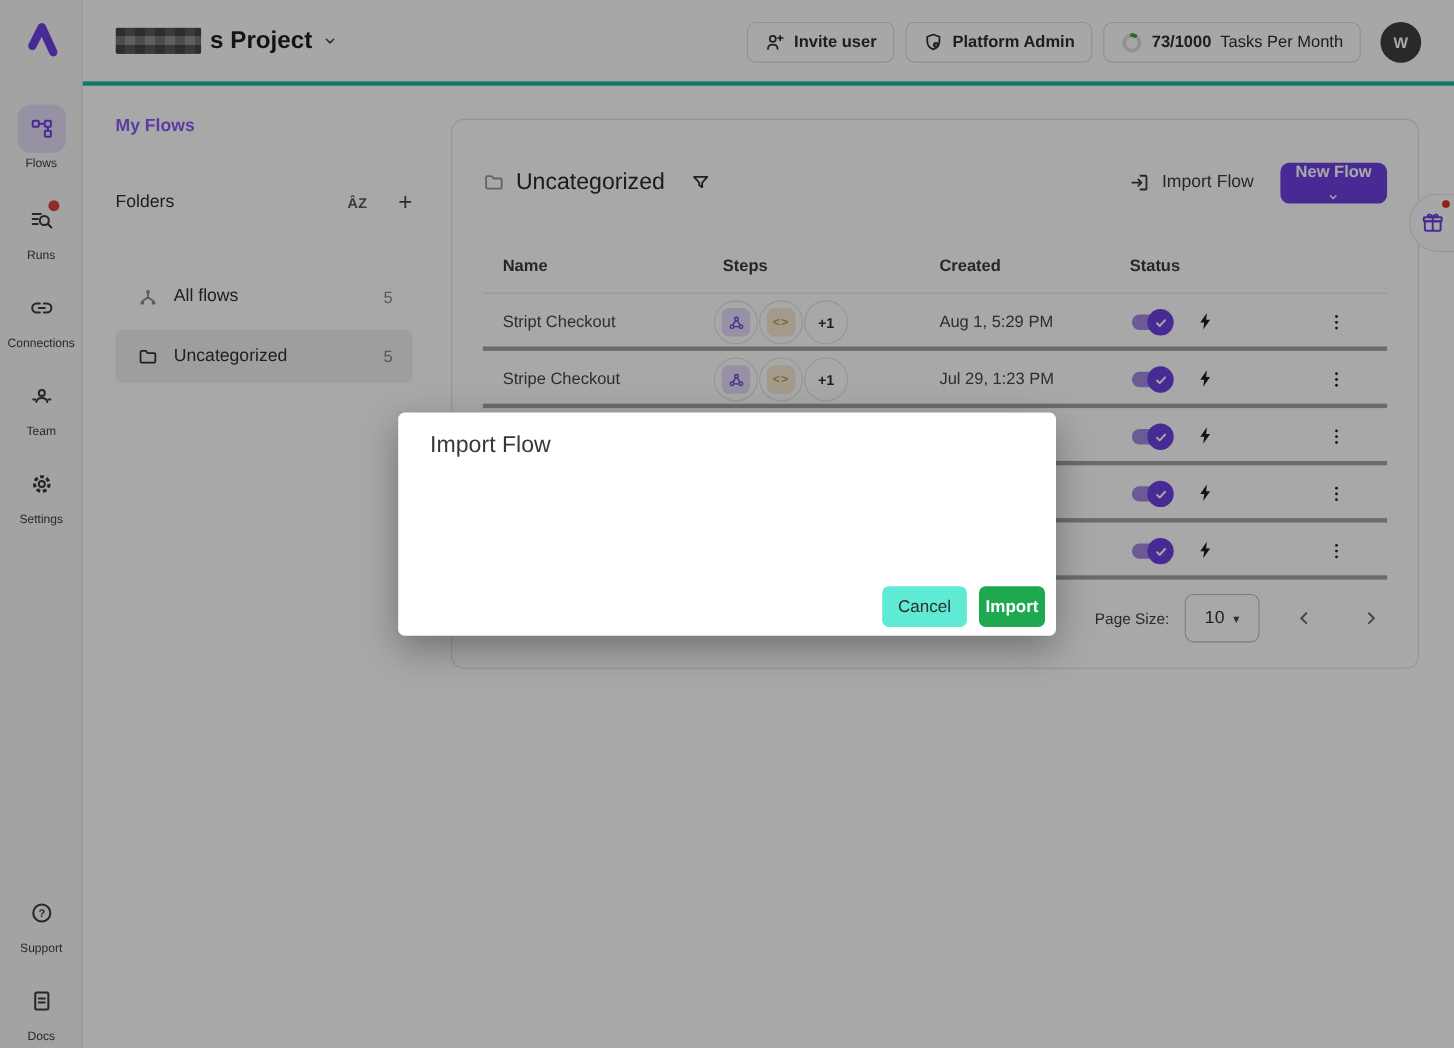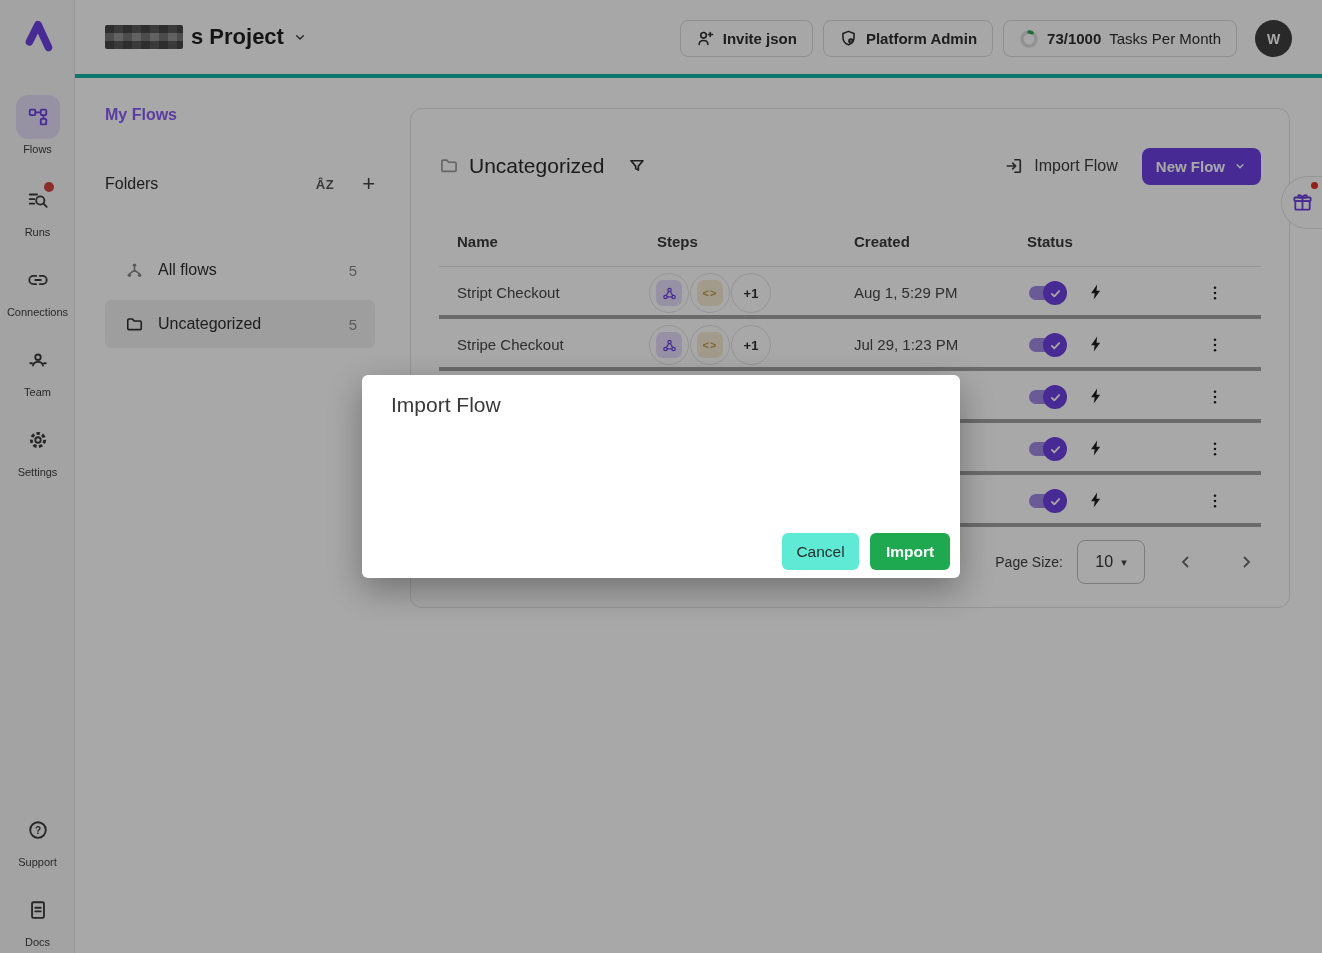--- a/index.html
+++ b/index.html
@@ -41,21 +41,21 @@
   .folder-row.sel { background:#f0f0f0; }
 
   
   .card { position:absolute; left:335px; top:30px; width:880px; height:500px; border:1px solid #e2e2e2; border-radius:12px; background:#fff; }
   .card-hd { position:absolute; left:28px; right:28px; top:38px; height:38px; display:flex; align-items:center; }
   .card-title-grp { display:flex; align-items:center; gap:10px; }
   .card-title { font-size:21px; font-weight:500; color:#2b2b2b; }
   .filter-ic { margin-left:14px; cursor:pointer; }
   .card-hd-right { margin-left:auto; display:flex; align-items:center; gap:24px; }
   .import-link { display:flex; align-items:center; gap:10px; font-size:16px; color:#3c3c3c; cursor:pointer; }
-  .newflow-btn { height:37px; display:flex; align-items:center; gap:8px; padding:0 14px; background:#6e41e2; border:none; border-radius:8px; color:#fff; font-size:15px; font-weight:600; cursor:pointer; font-family:"Liberation Sans",sans-serif; }
+  .newflow-btn { height:37px; display:flex; align-items:center; gap:8px; padding:0 14px; background:#6e41e2; border:none; border-radius:8px; color:#fff; font-size:15px; font-weight:600; cursor:pointer; font-family:"Liberation Sans",sans-serif;flex-direction:column; }
 
   .tbl { position:absolute; left:28px; right:28px; top:116px; }
   .tbl-hd { position:relative; height:42px; border-bottom:1px solid #e4e4e4; }
   .tbl-hd span { position:absolute; top:8px; font-size:15px; font-weight:700; color:#3a3a3a; }
   .c-name { left:18px; } .c-steps { left:218px; } .c-created { left:415px; } .c-status { left:588px; }
   .trow { position:relative; height:52px; border-bottom:4px solid #a3a3a3; }
   .t-name { position:absolute; left:18px; top:17px; font-size:15px; color:#474747; }
   .t-steps { position:absolute; left:210px; top:6px; display:flex; }
   .step-circ { width:40px; height:40px; border-radius:50%; border:1px solid #e3e3e3; background:#fff; display:flex; align-items:center; justify-content:center; margin-right:1px; }
   .step-sq { width:26px; height:26px; border-radius:7px; display:flex; align-items:center; justify-content:center; }
@@ -83,21 +83,21 @@
   
   .overlay { position:absolute; inset:0; background:rgba(0,0,0,0.34); z-index:40; }
   .modal { position:absolute; left:362px; top:375px; width:598px; height:203px; background:#fff; border-radius:6px; box-shadow:0 12px 34px rgba(0,0,0,0.32); z-index:50; }
   .m-title { position:absolute; left:29px; top:18px; font-size:21px; font-weight:500; color:#383838; }
   .m-field { position:absolute; left:25px; top:63px; width:548px; height:44px; border:1px solid #b4b4b4; border-radius:8px; }
   .m-flabel { position:absolute; left:13px; top:-9px; background:#fff; padding:0 5px; font-size:12.5px; color:#4a4a4a; }
   .m-fvalue { position:absolute; left:15px; top:0; height:44px; line-height:42px; font-size:16.5px; color:#4d4d4d; }
   .m-clip { position:absolute; right:12px; top:10px; color:#5c5c5c; cursor:pointer; }
   .m-actions { position:absolute; right:10px; bottom:8px; display:flex; gap:11px; }
   .btn-cancel { width:77px; height:37px; background:#5eead4; border:none; border-radius:6px; font-size:15.5px; color:#2d2d2d; cursor:pointer; font-family:"Liberation Sans",sans-serif; }
-  .btn-import { width:80px; height:37px; background:#1ea850; border:none; border-radius:6px; font-size:15.5px; font-weight:600; color:#fff; cursor:pointer; font-family:"Liberation Sans",sans-serif; }
+  .btn-import { width:60px; height:37px; background:#1ea850; border:none; border-radius:6px; font-size:15.5px; font-weight:600; color:#fff; cursor:pointer; font-family:"Liberation Sans",sans-serif; }
 
   svg { display:block; }
 </style>
 </head>
 <body>
 
 <div class="stage">
 
   <div class="rail">
     <div class="rail-logo">
@@ -191,21 +191,21 @@
           <path d="M7 10l5 5 5-5"></path>
         </svg>
     </div>
     <div class="hdr-right">
       <button class="hbtn">
         <svg width="19" height="19" viewBox="0 0 24 24" fill="none" stroke="#2e2e2e" stroke-width="2" stroke-linecap="round">
             <circle cx="9.5" cy="8" r="3.5"></circle>
             <path d="M4 19.5c0-3.4 2.6-5 5.5-5s5.5 1.6 5.5 5"></path>
             <path d="M18 4.5v5M15.5 7H21"></path>
           </svg>
-        <span>Invite json</span>
+        <span>Invite user</span>
       </button>
       <button class="hbtn">
         <svg width="19" height="19" viewBox="0 0 24 24" fill="none" stroke="#2e2e2e" stroke-width="2" stroke-linejoin="round">
             <path d="M12 3l7 2.6v4.9c0 4.6-3 8.1-7 9.5-4-1.4-7-4.9-7-9.5V5.6z"></path>
             <circle cx="15" cy="15" r="3.4" fill="#2e2e2e" stroke="none"></circle>
             <text x="15" y="17.4" text-anchor="middle" font-size="5.5" fill="#fff" stroke="none" font-family="Liberation Sans,sans-serif" font-weight="bold">!</text>
           </svg>
         <span>Platform Admin</span>
       </button>
       <div class="chip">

